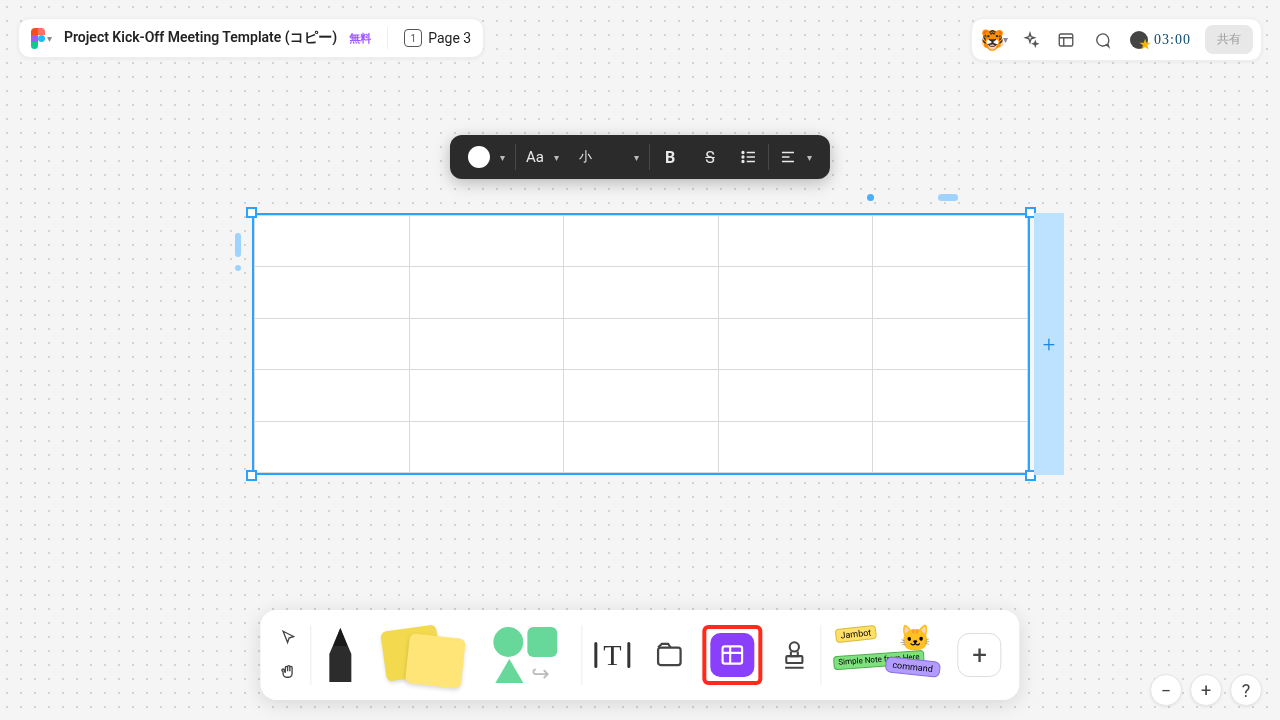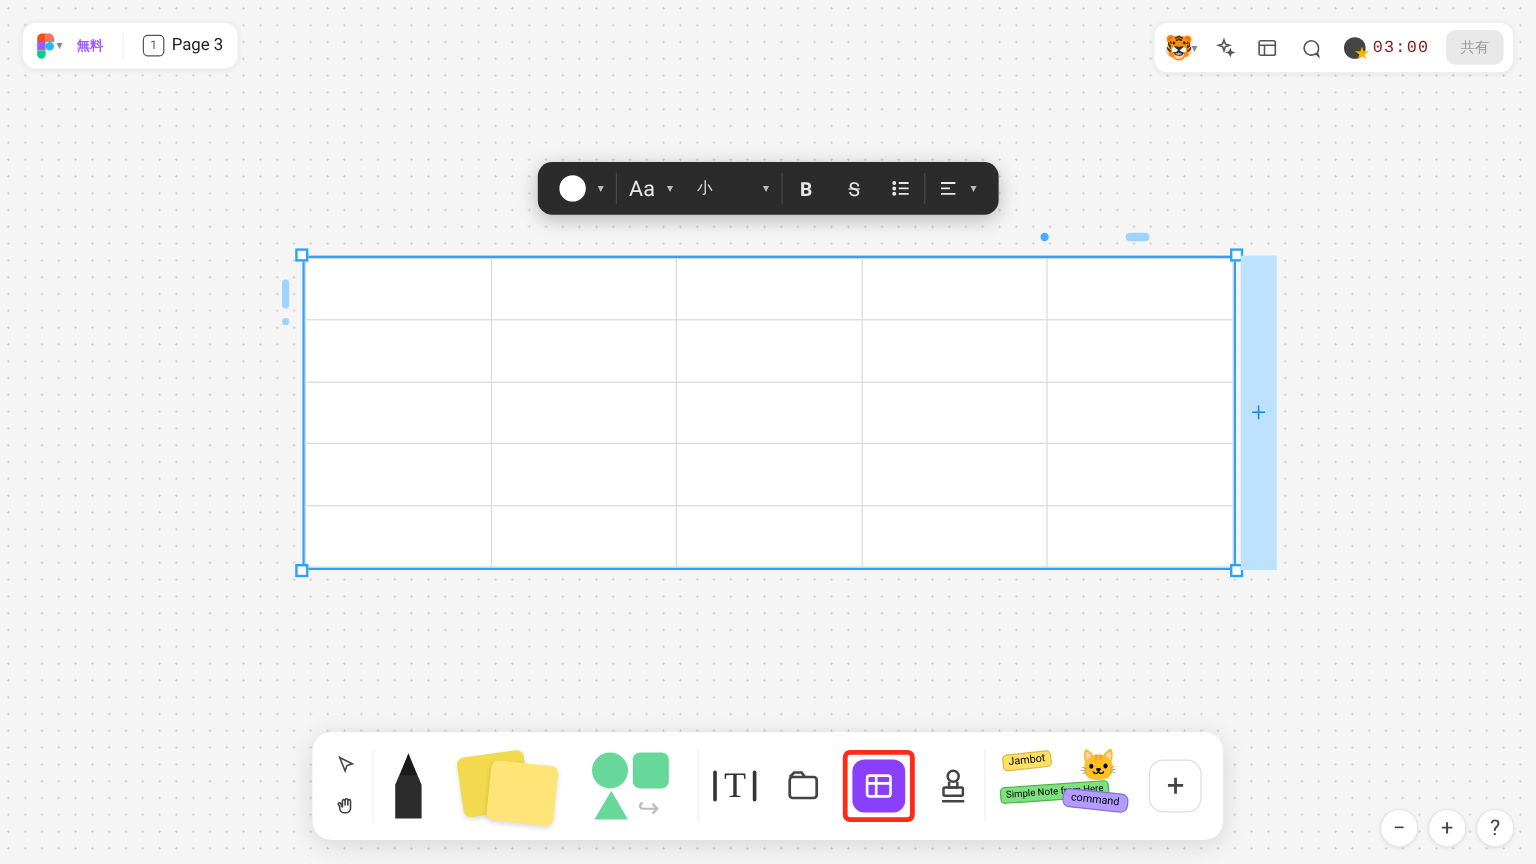--- a/index.html
+++ b/index.html
@@ -38,34 +38,34 @@
     display:flex; align-items:center; gap:8px;
     background:#fff; border:1px solid #eee; border-radius:12px;
     padding:6px 8px; box-shadow:0 1px 4px rgba(0,0,0,0.06);
   }
   .tr-btn { width:28px; height:28px; display:flex; align-items:center; justify-content:center; border-radius:6px; }
   .avatar-emoji { font-size:20px; }
   .chev { font-size:10px; color:#888; margin-left:-2px; }
   .timer-chip { display:flex; align-items:center; gap:6px; background:#fff; border-radius:8px; padding:2px 6px; }
   .timer-avatar { width:18px; height:18px; border-radius:50%; background:#444; position:relative; }
   .timer-avatar::after { content:""; position:absolute; right:-3px; bottom:-2px; width:12px; height:12px; background:#f7b500; clip-path: polygon(50% 0,61% 35%,98% 35%,68% 57%,79% 91%,50% 70%,21% 91%,32% 57%,2% 35%,39% 35%); }
-  .timer-text { font-family: Liberation Mono, monospace; font-size:14px; letter-spacing:1px; color:#7f1d1d; }
+  .timer-text { font-family: Liberation Serif, serif; font-size:14px; letter-spacing:1px; color:#0c4a6e; }
   .share-btn { background:#e8e8e8; color:#9a9a9a; font-size:12px; padding:6px 12px; border-radius:8px; }
 
   
   .float-toolbar {
     position:absolute; top:135px; left:50%; transform:translateX(-50%);
     background:#2b2b2b; border-radius:12px;
     display:flex; align-items:center; padding:6px 8px;
     box-shadow:0 4px 16px rgba(0,0,0,0.25);
   }
   .ft-seg { display:flex; align-items:center; gap:8px; padding:0 10px; height:32px; }
   .ft-sep { width:1px; height:26px; background:#4a4a4a; }
   .swatch { width:22px; height:22px; border-radius:50%; background:#fff; }
-  .ft-text { color:#e9e9e9; font-size:18px; }
+  .ft-text { color:#e9e9e9; font-size:15px; }
   .ft-chev { color:#bbb; font-size:10px; margin-left:2px;}
   .ft-small { font-size:13px; }
   .ft-icon { color:#e9e9e9; width:20px; text-align:center; font-size:16px; }
   .strike { text-decoration: line-through; }
   .list-icon, .align-icon { display:inline-block; }
   .list-icon svg, .align-icon svg { display:block; }
 
   
   .sel-table-wrap { position:absolute; top:213px; left:252px; width:778px; height:262px; }
   .sel-table { position:absolute; inset:0; background:#fff; border:2px solid #2aa3ff; }
@@ -132,20 +132,21 @@
           <div class="fg-dot" style="background:#a259ff;"></div>
           <div class="fg-dot" style="background:#1abcfe;border-radius:50%;"></div>
         </div>
       <div class="fg-row">
           <div class="fg-dot" style="background:#0acf83;border-bottom-left-radius:7px;border-bottom-right-radius:7px;"></div>
           <div class="fg-dot"></div>
         </div>
     </div>
     <span class="chev">▾</span>
   </div>
+  <span class="fileName">Project Kick-Off Meeting Template (コピー)</span>
   <span class="plan-badge">無料</span>
   <div class="divider-v"></div>
   <div class="page-chip">
     <span class="page-icon">
         <span>1</span>
       </span>
     <span>Page 3</span>
   </div>
 </div>
 

